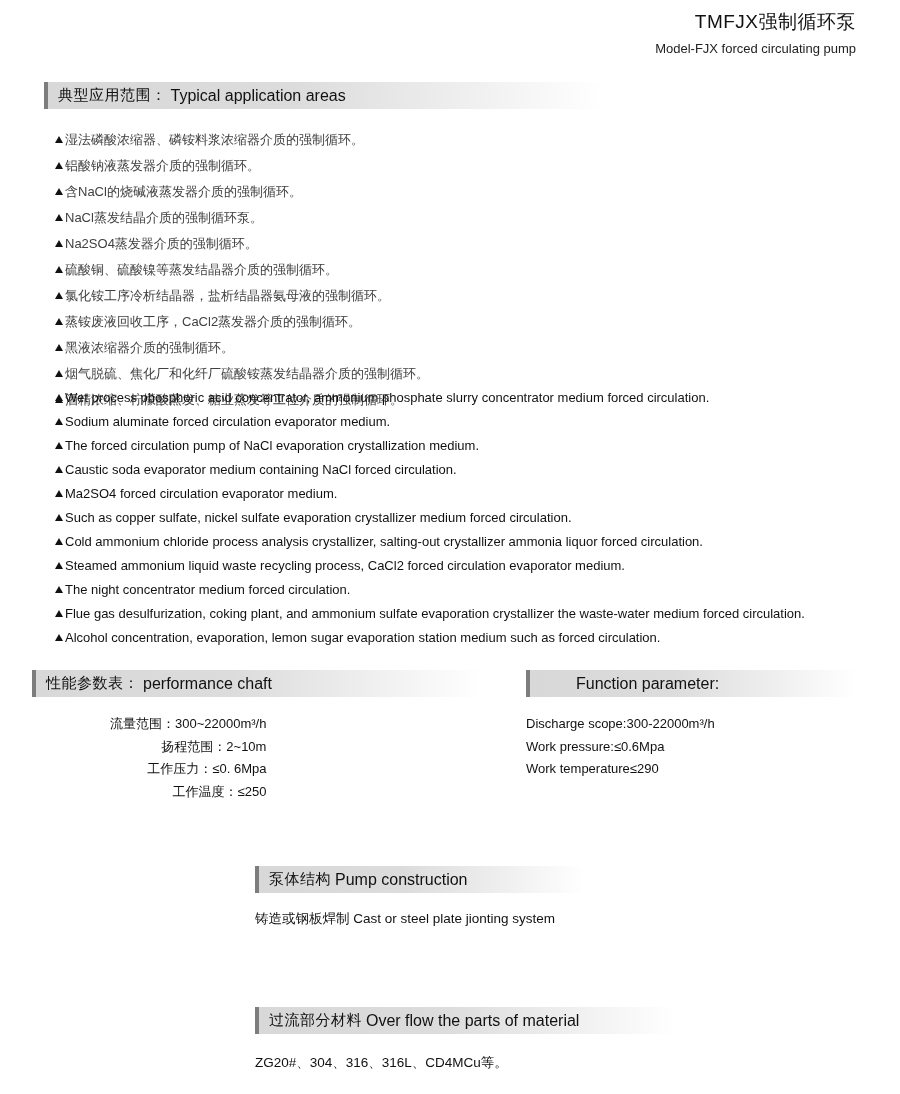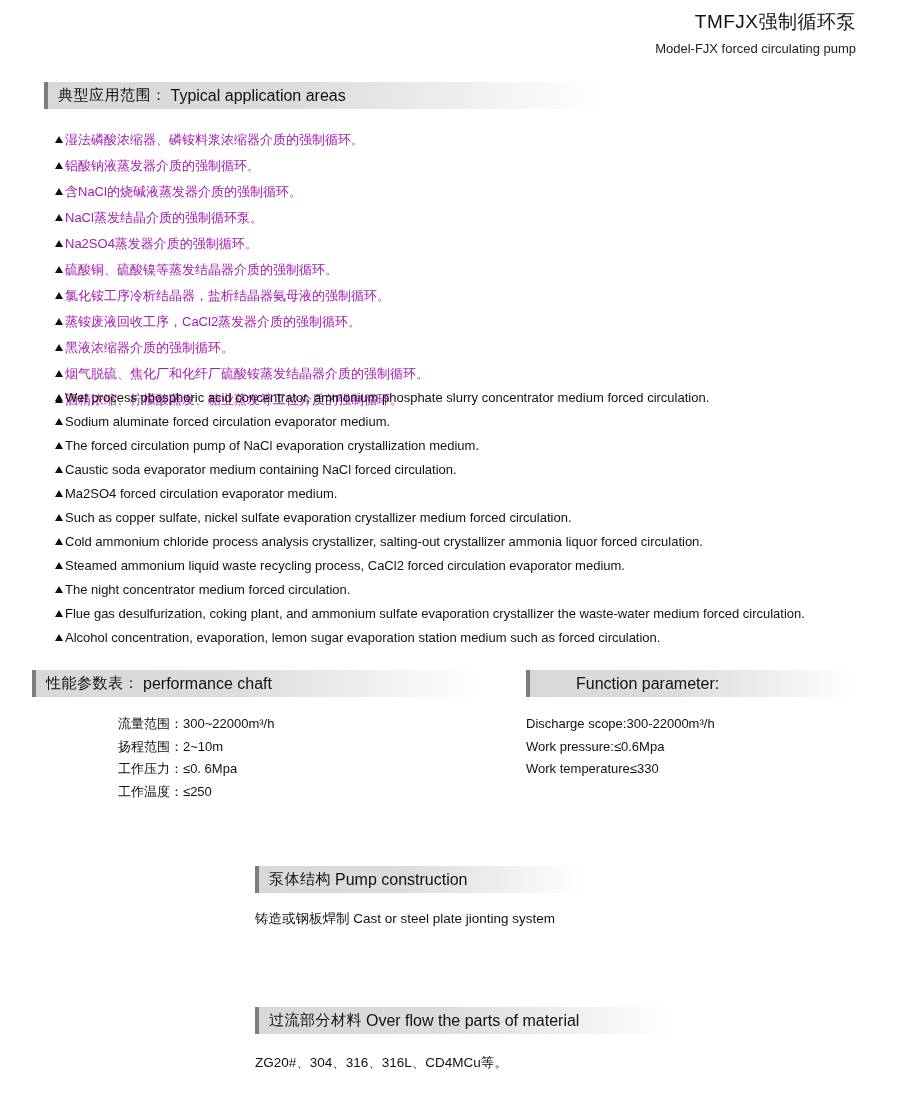--- a/index.html
+++ b/index.html
@@ -83,21 +83,21 @@
     height: 0;
     border-left: 4px solid transparent;
     border-right: 4px solid transparent;
     border-bottom: 7px solid #111;
     margin-top: 5px;
     margin-right: 2px;
   }
   .bullet-cn .bullet-text {
     font-size: 13px;
     line-height: 1.35;
-    color: #a21caf;
+    color: #404040;
   }
   .bullet-en .bullet-text {
     font-size: 13px;
     line-height: 1.35;
     color: #111;
   }
   .bullet-cn .bullet-item { margin-bottom: 8.5px; }
   .bullet-en .bullet-item { margin-bottom: 6.5px; }
 
   
@@ -231,31 +231,31 @@
     <span class="bar-tick"></span>
     <span class="banner-cn">性能参数表：</span>
     <span class="banner-en">performance chaft</span>
   </div>
 
   <div class="banner" style="left:526px; top:670px; width:330px;gap:32px;">
     <span class="bar-tick"></span>
     <span class="banner-en">Function parameter:</span>
   </div>
 
-  <div class="param-list" style="left:118px; top:713px;">
+  <div class="param-list" style="left:110px; top:713px;text-align:right;">
     <div class="param-row">流量范围：300~22000m³/h</div>
     <div class="param-row">扬程范围：2~10m</div>
     <div class="param-row">工作压力：≤0. 6Mpa</div>
     <div class="param-row">工作温度：≤250</div>
   </div>
 
   <div class="param-list" style="left:526px; top:713px;">
     <div class="param-row">Discharge scope:300-22000m³/h</div>
     <div class="param-row">Work pressure:≤0.6Mpa</div>
-    <div class="param-row">Work temperature≤330</div>
+    <div class="param-row">Work temperature≤290</div>
   </div>
 
   <div class="banner" style="left:255px; top:866px; width:330px;">
     <span class="bar-tick"></span>
     <span class="banner-cn">泵体结构</span>
     <span class="banner-en">Pump construction</span>
   </div>
 
   <div class="center-note" style="left:255px; top:910px;">铸造或钢板焊制  Cast or steel plate jionting system</div>
 

